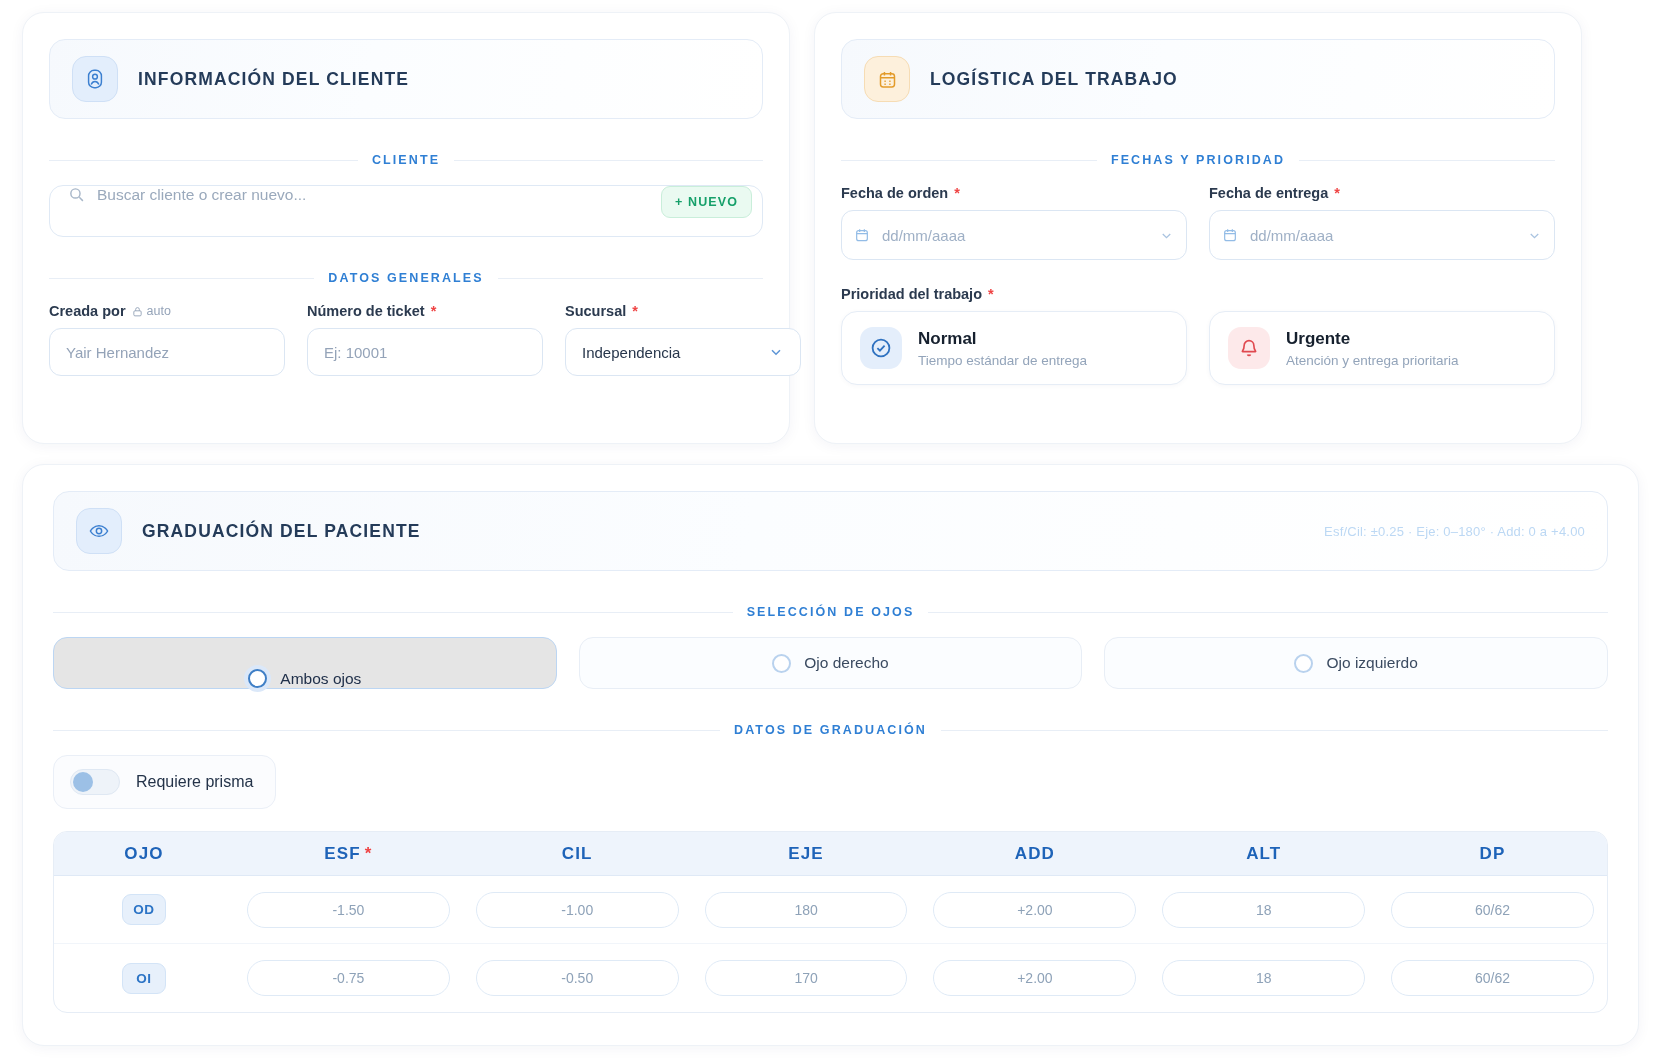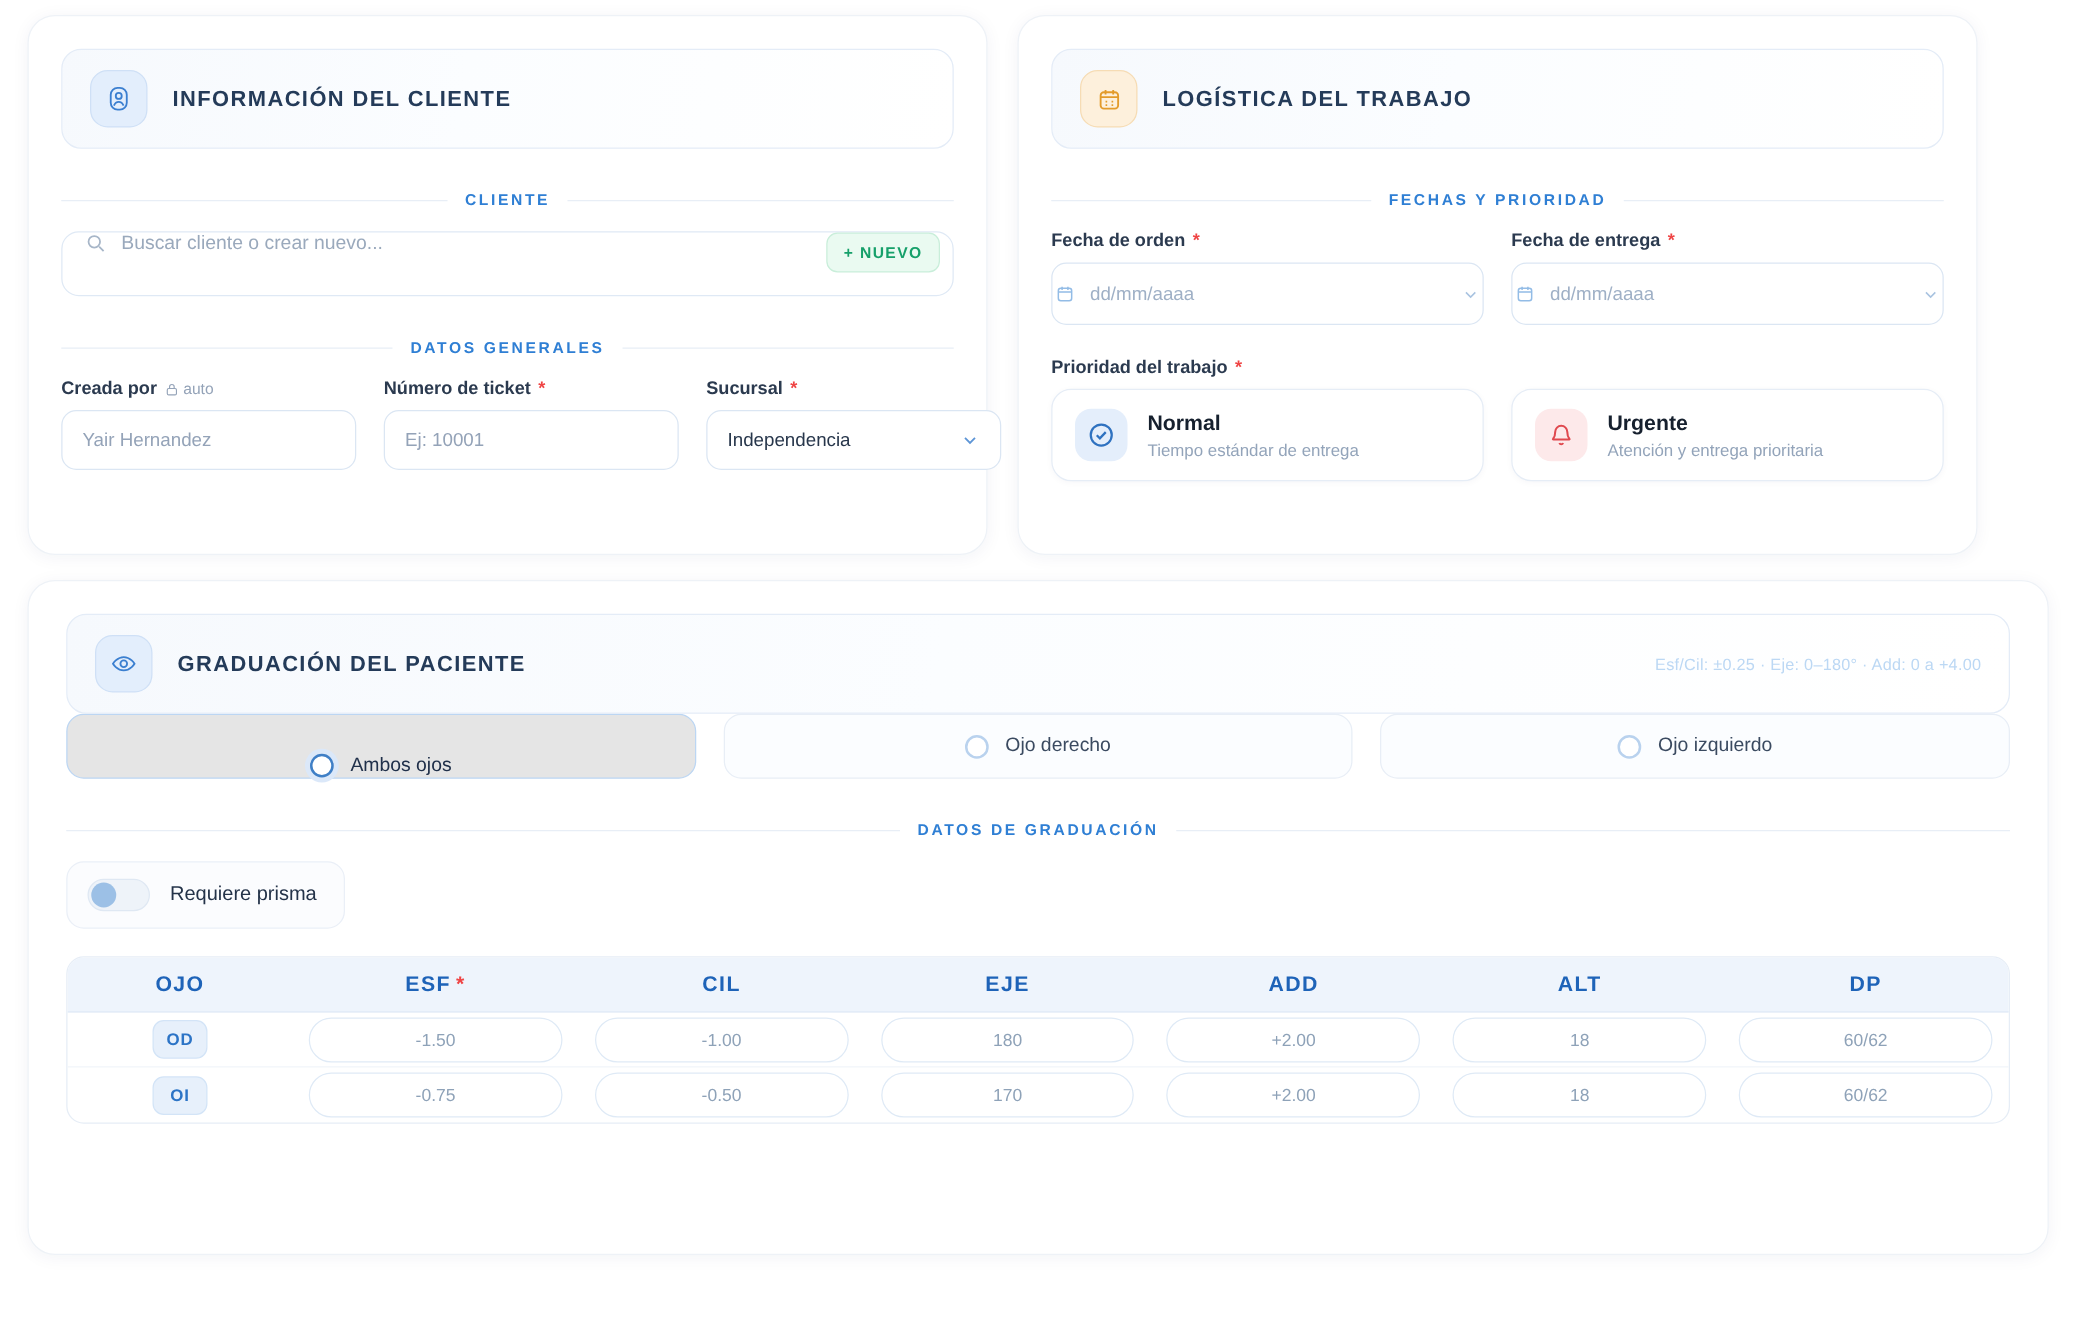--- a/index.html
+++ b/index.html
@@ -173,21 +173,21 @@
     grid-template-columns: 1fr 1fr;
     gap: 22px;
   }
   .date-input {
     height: 50px;
     border: 1px solid #dbe6f3;
     border-radius: 12px;
     display: flex;
     align-items: center;
     gap: 12px;
-    padding: 0 2px;
+    padding: 0 12px;
     background: #fff;
     font-size: 15px;
     color: #9fb0c6;
   }
   .date-caret { margin-left: auto; color: #a9c3e0; display: flex; }
 
   
   .priority-label { margin: 26px 0 9px 0; }
   .prio-row { display: grid; grid-template-columns: 1fr 1fr; gap: 22px; }
   .prio-card {
@@ -294,21 +294,21 @@
     font-size: 17px;
     font-weight: 700;
     letter-spacing: 1.15px;
     color: #1e63b8;
     text-align: center;
     display: flex;
     align-items: center;
     justify-content: center;
     gap: 4px;
   }
-  .tbody-row { height: 44px; border-bottom: 1px solid #f1f5fa; }
+  .tbody-row { height: 68px; border-bottom: 1px solid #f1f5fa; }
   .tbody-row:last-child { border-bottom: none; }
   .eye-tag-cell { display: flex; align-items: center; justify-content: center; }
   .eye-tag {
     min-width: 44px;
     height: 31px;
     border-radius: 9px;
     background: #e7f0fb;
     border: 1px solid #d3e4f7;
     color: #2c74c6;
     font-size: 13.5px;
@@ -520,20 +520,23 @@
       <div class="banner-icon blue">
         <svg width="22" height="22" viewBox="0 0 24 24" fill="none" stroke="#3b7fd0" stroke-width="1.6">
           <path d="M2.6 12S6 6.2 12 6.2 21.4 12 21.4 12 18 17.8 12 17.8 2.6 12 2.6 12z"></path>
           <circle cx="12" cy="12" r="2.9"></circle>
         </svg>
       </div>
       <div class="banner-title">GRADUACIÓN DEL PACIENTE</div>
       <div class="banner-hint">Esf/Cil: ±0.25 · Eje: 0–180° · Add: 0 a +4.00</div>
     </div>
 
+    <div class="sec-label">
+      <span>SELECCIÓN DE OJOS</span>
+    </div>
 
     <div class="eye-row">
       <div class="eye-opt active">
         <span class="radio on"></span>
         <span>Ambos ojos</span>
       </div>
       <div class="eye-opt">
         <span class="radio"></span>
         <span>Ojo derecho</span>
       </div>

